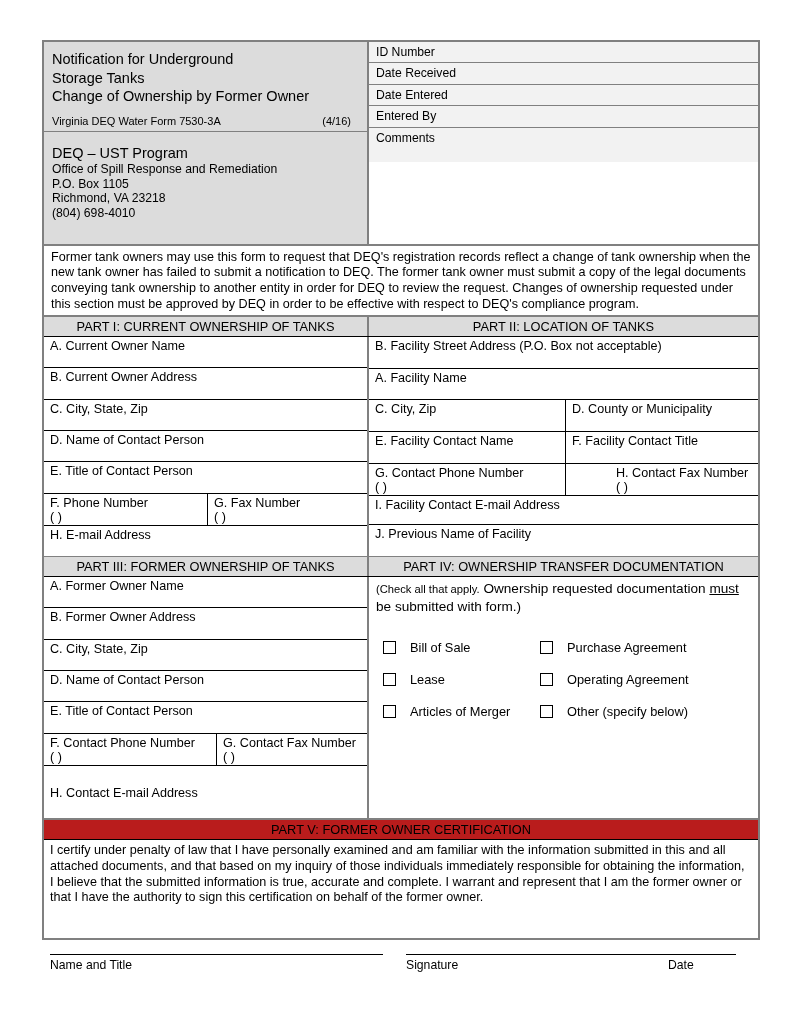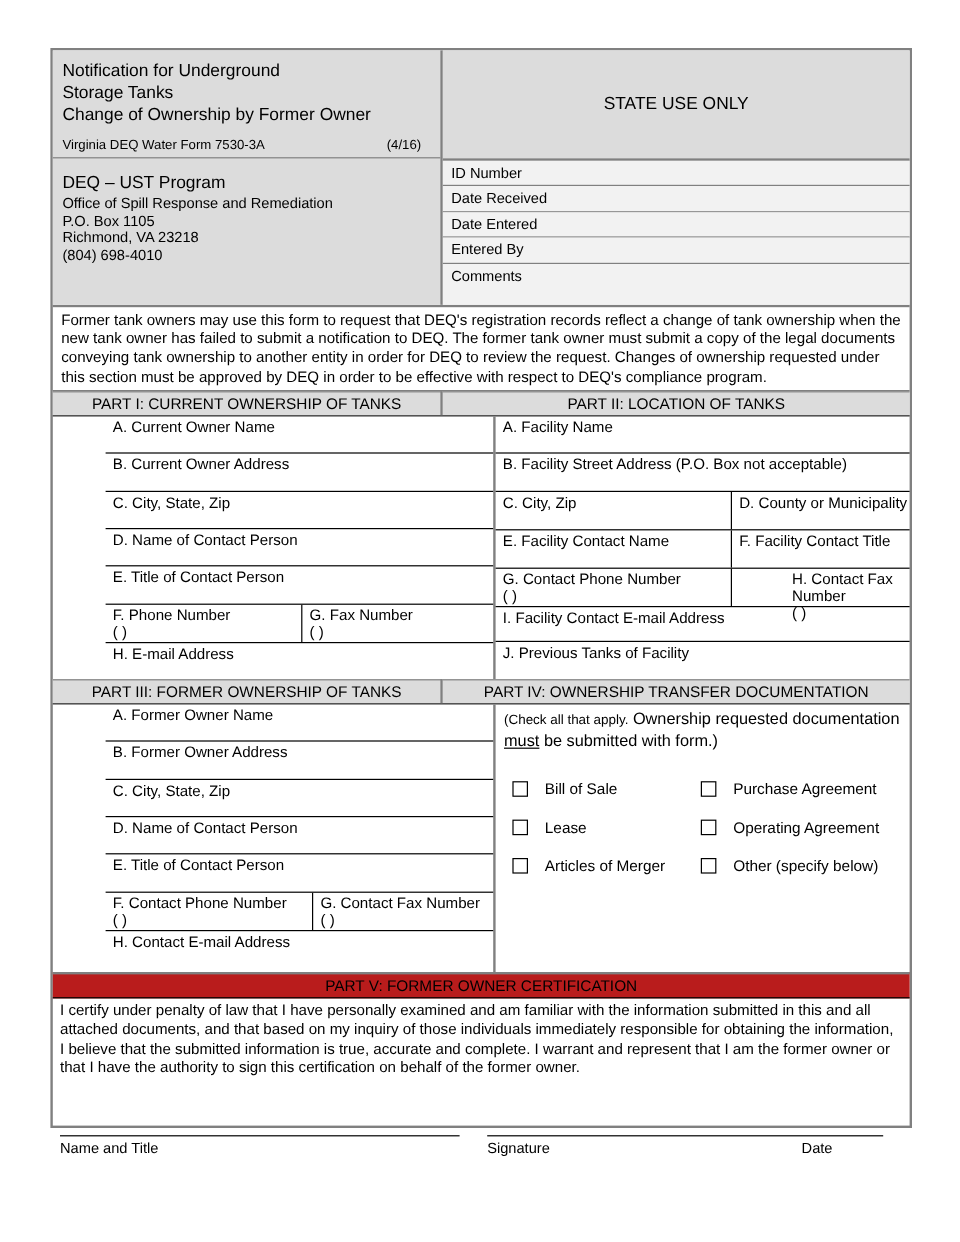--- a/index.html
+++ b/index.html
@@ -87,35 +87,35 @@
     background: #dcdcdc;
     font-size: 12.8px;
     text-align: center;
     padding: 2px 0 2px 0;
     border-top: 1px solid #808080;
   }
   .pb-left { width: 325px; border-right: 2px solid #808080; }
   .pb-right { flex: 1; }
 
   
-  .cols { display: flex; padding-left: 44px; }
+  .cols { display: flex; }
   .col-left { width: 325px; border-right: 2px solid #808080; }
   .col-right { flex: 1; }
 
   .fld {
     border-bottom: 1px solid #000;
     font-size: 12.6px;
     padding: 2px 0 2px 6px;
     position: relative;
   }
   .fld.h31 { height: 31px; }
   .fld.h32 { height: 32px; }
   .fld.h29 { height: 29px; }
   .fld.h30 { height: 30px; }
-  .fld.h34 { height: 34px; }
+  .fld.h34 { height: 34px; margin-top: 18px; }
   .fld.nob { border-bottom: none; }
   .split { display: flex; border-bottom: 1px solid #000; }
   .split > .cell {
     font-size: 12.6px;
     padding: 2px 0 2px 6px;
     height: 31px;
   }
   .paren { font-size: 12.6px; letter-spacing: 0; }
 
   
@@ -196,21 +196,20 @@
         </div>
         <div class="hdr-addr">
           <div class="prog">DEQ – UST Program</div>
           <div>Office of Spill Response and Remediation</div>
           <div>P.O. Box 1105</div>
           <div>Richmond, VA  23218</div>
           <div>(804) 698-4010</div>
         </div>
       </div>
       <div class="hdr-right">
-        <div class="state-use">STATE USE ONLY</div>
         <div class="su-row">ID Number</div>
         <div class="su-row">Date Received</div>
         <div class="su-row">Date Entered</div>
         <div class="su-row">Entered By</div>
         <div class="su-row last">Comments</div>
       </div>
     </div>
 
     <div class="intro">Former tank owners may use this form to request that DEQ's registration records reflect a change of tank ownership when the new tank owner has failed to submit a notification to DEQ.  The former tank owner must submit a copy of the legal documents conveying tank ownership to another entity in order for DEQ to review the request.  Changes of ownership requested under this section must be approved by DEQ in order to be effective with respect to DEQ's compliance program.</div>
 
@@ -233,42 +232,42 @@
           </div>
           <div class="cell" style="flex:1;">
             <div>G.  Fax Number</div>
             <div class="paren">(            )</div>
           </div>
         </div>
         <div class="fld h30 nob">H.  E-mail Address</div>
       </div>
 
       <div class="col-right">
+        <div class="fld h32">B.  Facility Street Address (P.O. Box not acceptable)</div>
         <div class="fld h31">A.  Facility Name</div>
-        <div class="fld h32">B.  Facility Street Address (P.O. Box not acceptable)</div>
         <div class="split">
           <div class="cell" style="width:197px;border-right:1px solid #000;">C.  City, Zip</div>
           <div class="cell" style="flex:1;">D.  County or Municipality</div>
         </div>
         <div class="split">
           <div class="cell" style="width:197px;border-right:1px solid #000;">E.  Facility Contact Name</div>
           <div class="cell" style="flex:1;">F.  Facility Contact Title</div>
         </div>
         <div class="split">
           <div class="cell" style="width:197px;border-right:1px solid #000;">
             <div>G.  Contact Phone Number</div>
             <div class="paren">(            )</div>
           </div>
           <div class="cell" style="flex:1;margin-left:44px;">
             <div>H.  Contact Fax Number</div>
             <div class="paren">(            )</div>
           </div>
         </div>
         <div class="fld h29">I.  Facility Contact E-mail Address</div>
-        <div class="fld h30 nob">J.  Previous Tanks of Facility</div>
+        <div class="fld h30 nob">J.  Previous Name of Facility</div>
       </div>
     </div>
 
     <div class="partbar-row">
       <div class="partbar pb-left">PART III:  FORMER OWNERSHIP OF TANKS</div>
       <div class="partbar pb-right">PART IV:  OWNERSHIP TRANSFER DOCUMENTATION</div>
     </div>
 
     <div class="cols">
       <div class="col-left">

